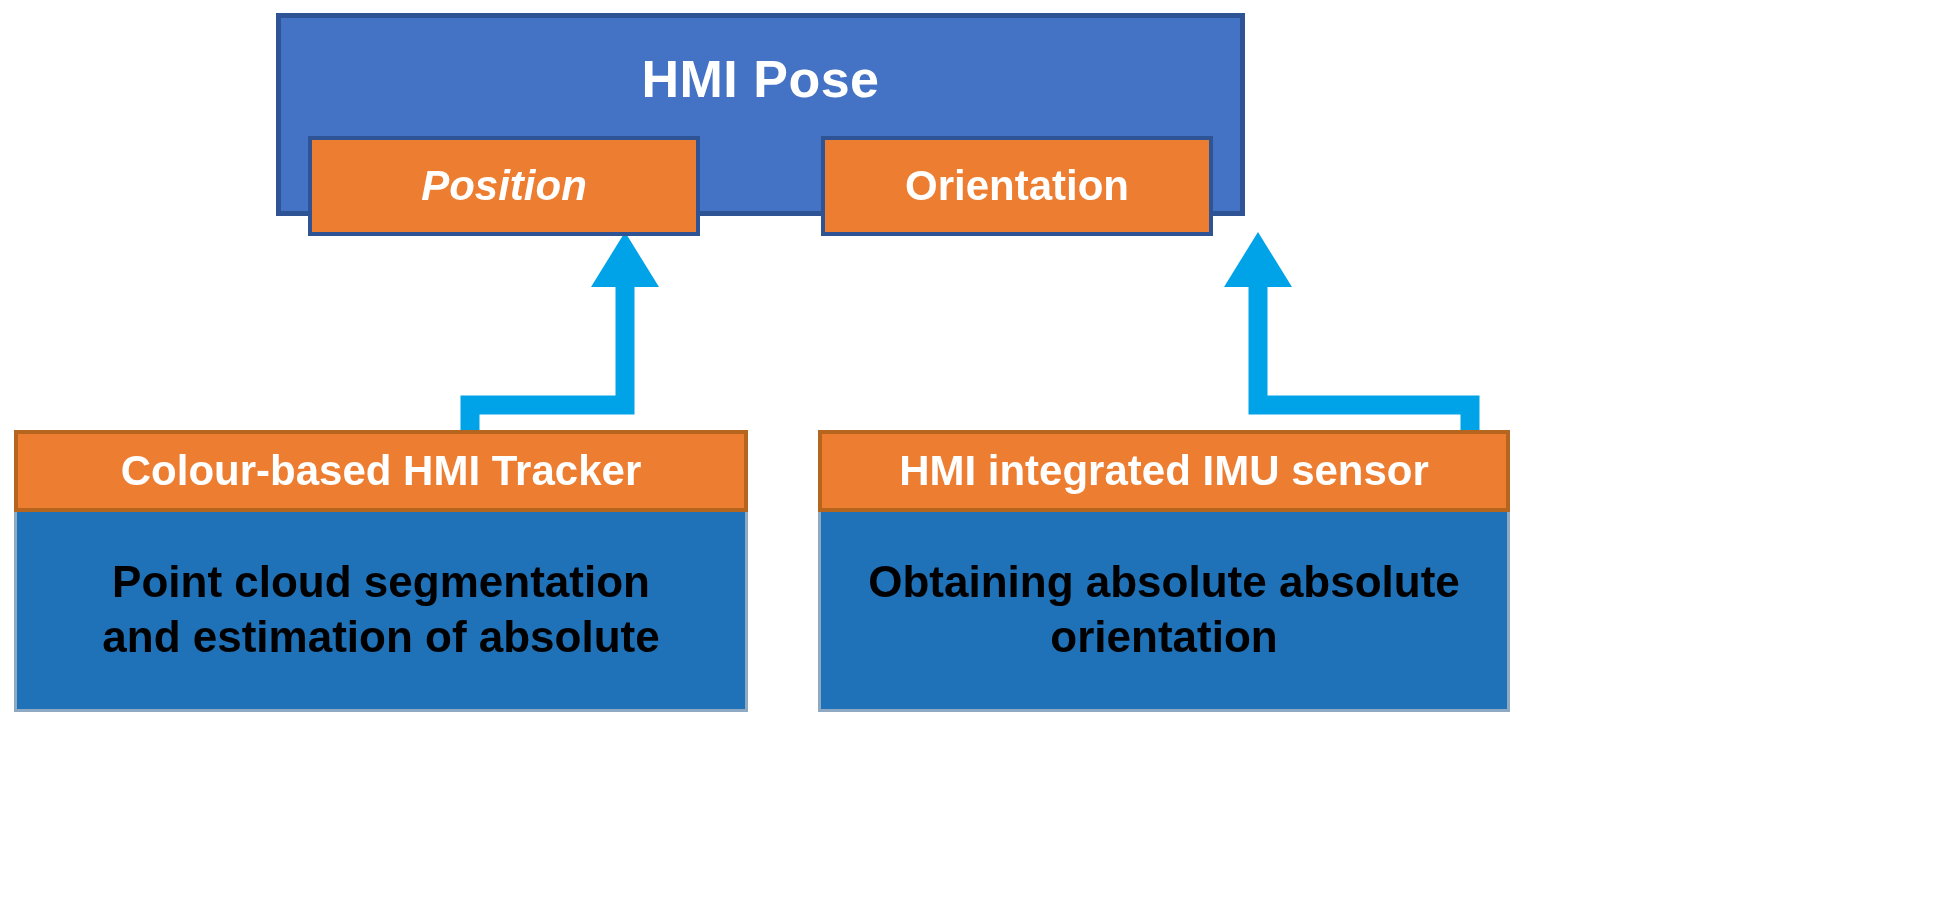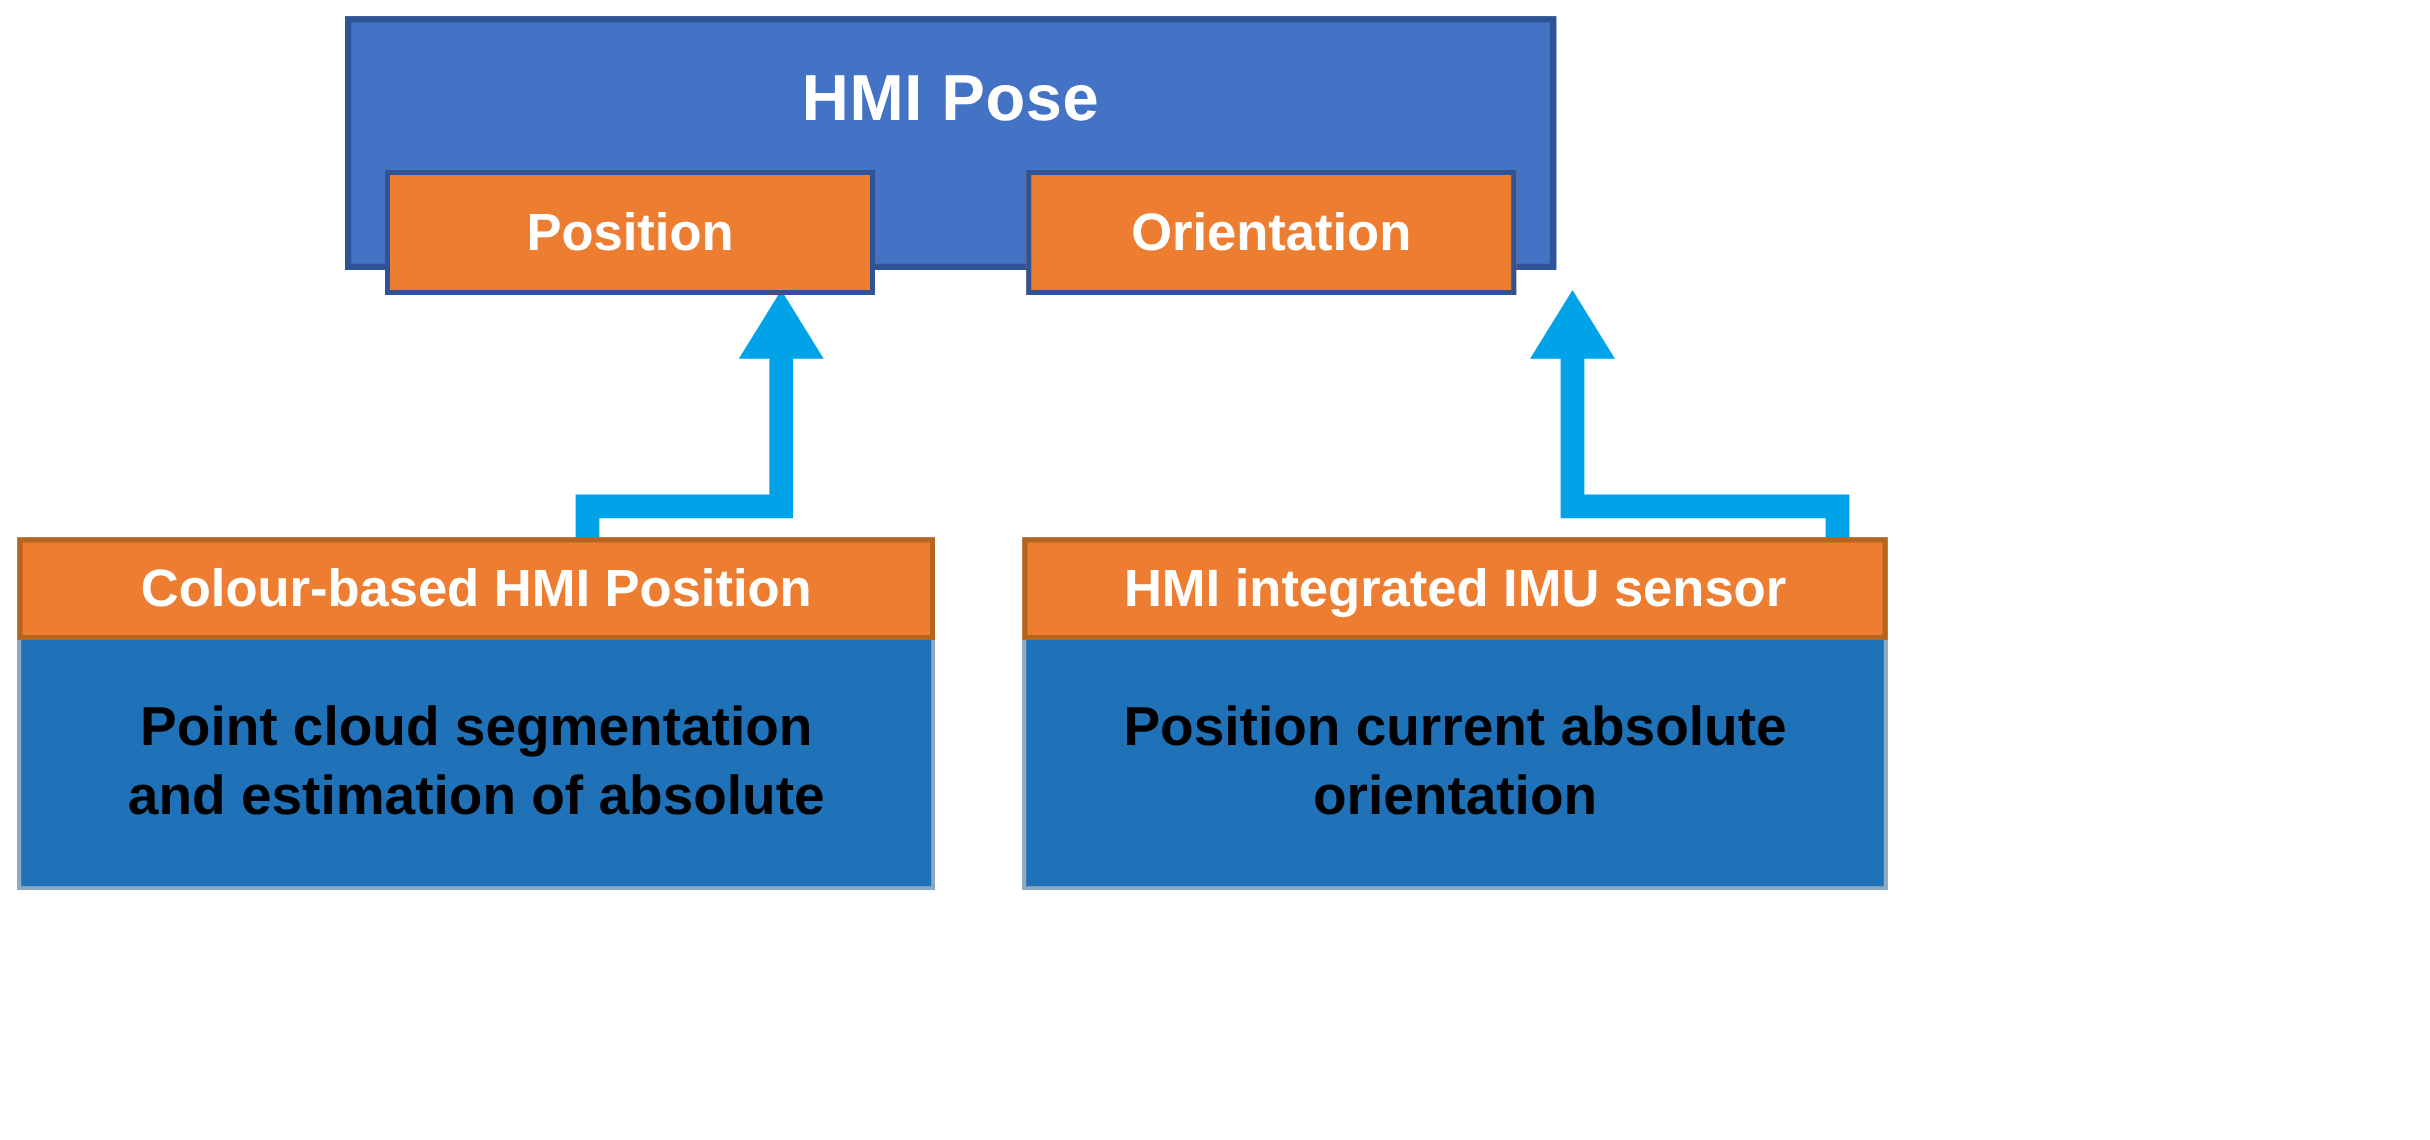--- a/index.html
+++ b/index.html
@@ -54,21 +54,21 @@
     display: flex;
     align-items: center;
     justify-content: center;
   }
   .subbox .label {
     color: #FFFFFF;
     font-size: 42px;
     font-weight: bold;
     line-height: 1.05;
   }
-  .subbox-position    { left: 27px; }
+  .subbox-position    { left: 27px; font-style: italic; }
   .subbox-orientation { left: 540px; }
 
   
   .leaf {
     position: absolute;
     top: 430px;
     width: 734px;
     box-sizing: border-box;
     background: #1F71B8;
     border: 3px solid #8EA9C1;
@@ -145,35 +145,35 @@
       <span class="label">Position</span>
     </div>
 
     <div class="subbox subbox-orientation">
       <span class="label">Orientation</span>
     </div>
   </div>
 
   <div class="leaf leaf-left">
     <div class="leaf-header">
-      <span class="label">Colour-based HMI Position</span>
+      <span class="label">Colour-based HMI Tracker</span>
     </div>
     <div class="leaf-body">
       <div class="text">
         <div>Point cloud segmentation</div>
         <div>and estimation of absolute</div>
       </div>
     </div>
   </div>
 
   <div class="leaf leaf-right">
     <div class="leaf-header">
       <span class="label">HMI integrated IMU sensor</span>
     </div>
     <div class="leaf-body">
       <div class="text">
-        <div>Position current absolute</div>
+        <div>Obtaining absolute absolute</div>
         <div>orientation</div>
       </div>
     </div>
   </div>
 
 </div>
 
 </body></html>

